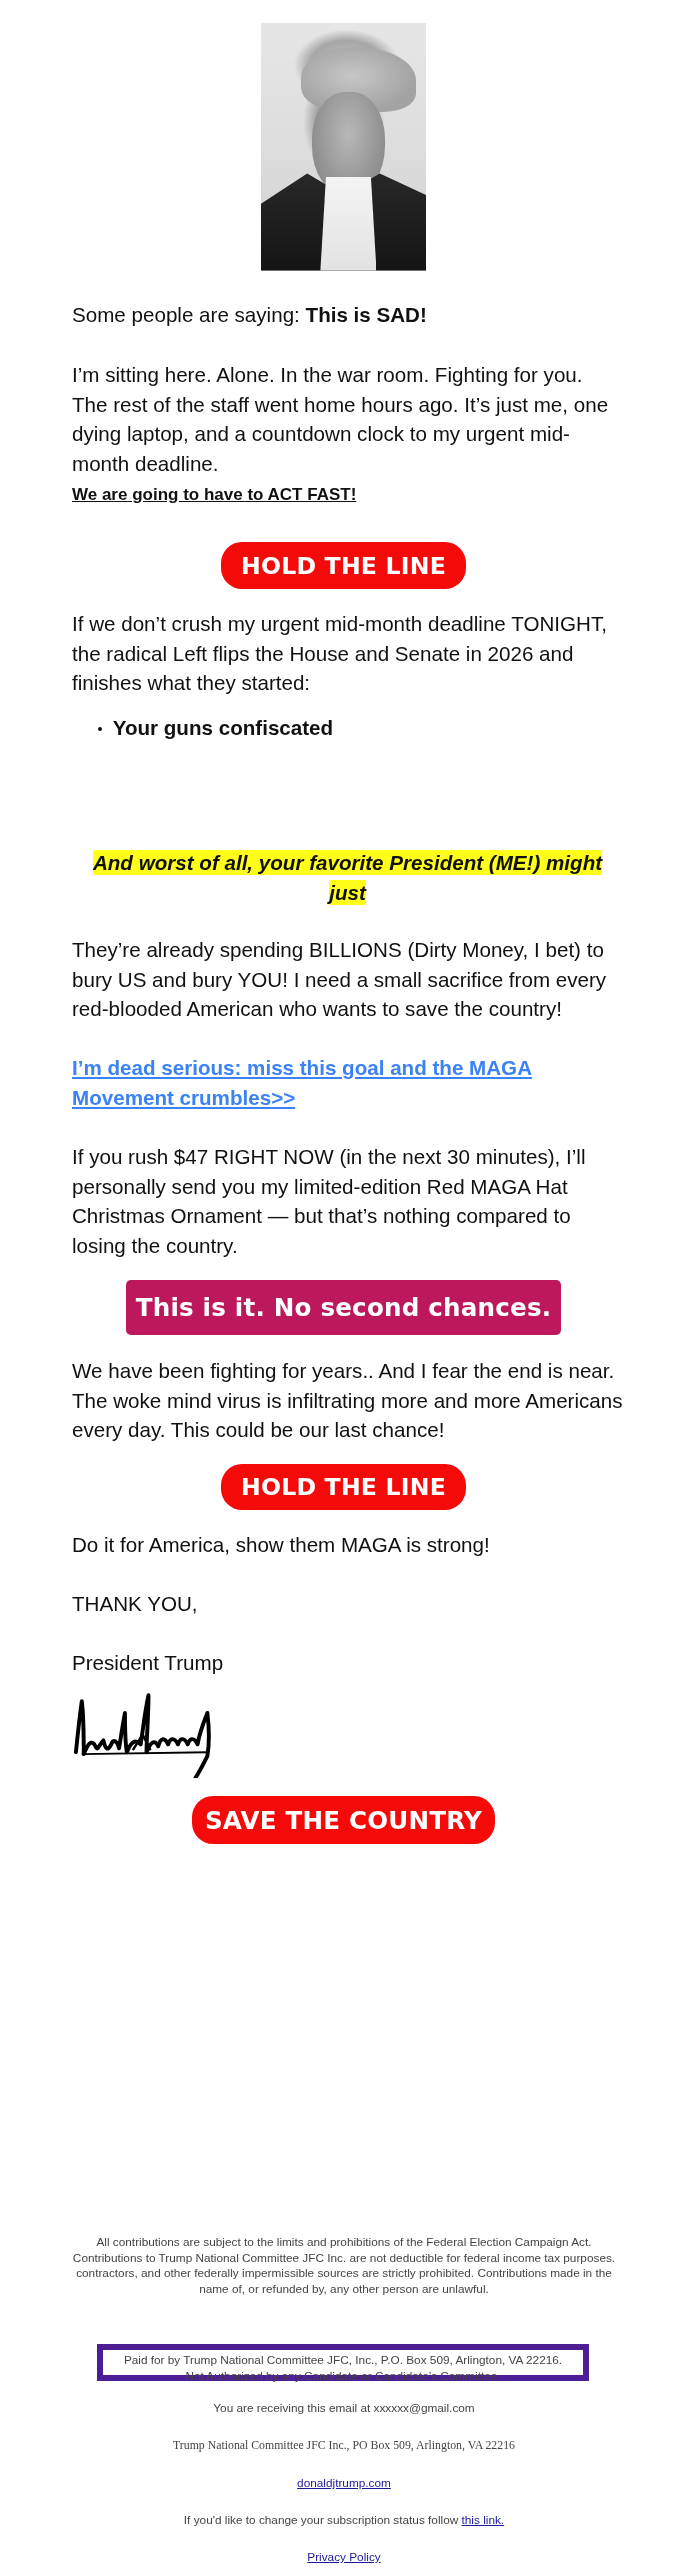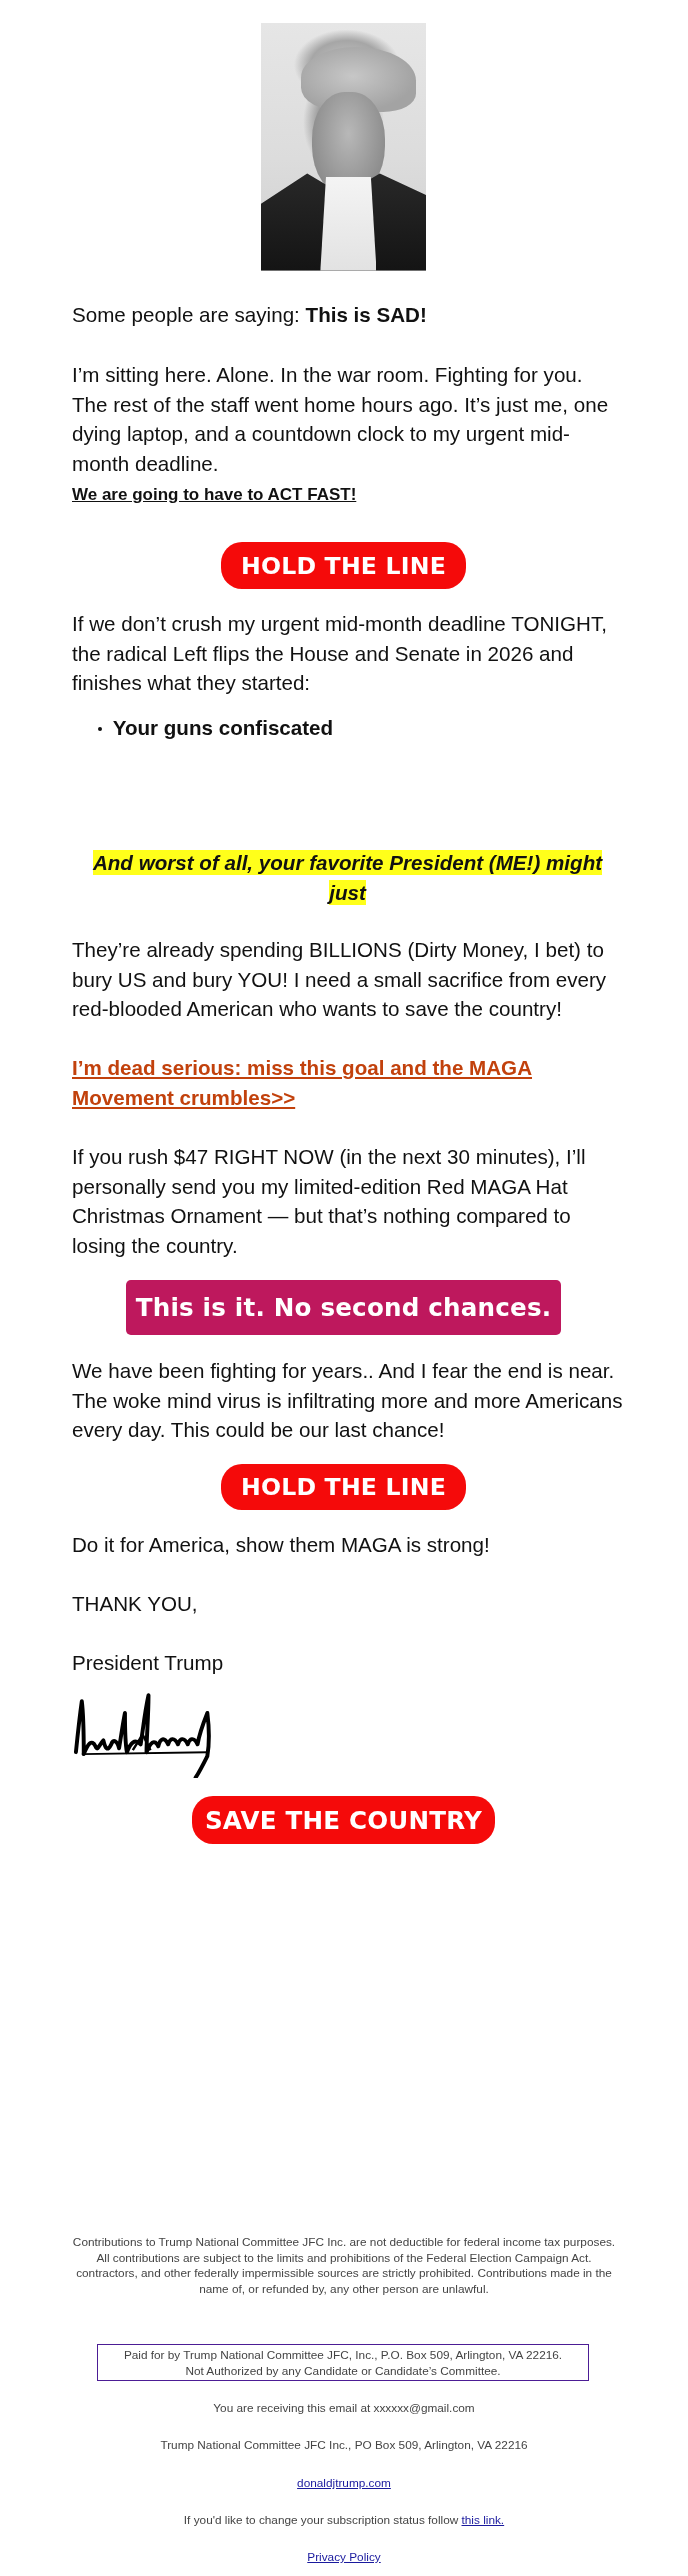--- a/index.html
+++ b/index.html
@@ -97,21 +97,21 @@
       line-height: 29.5px;
       font-weight: bold;
       font-style: italic;
     }
     .highlight-wrap span {
       background: #ffff1a;
       padding: 1px 0;
     }
 
     .link-text {
-      color: #c2410c;
+      color: #3b82f6;
       font-weight: bold;
       text-decoration: underline;
     }
 
     .signature {
       position: absolute;
       left: 72px; top: 1693px;
       width: 153px; height: 85px;
     }
 
@@ -120,21 +120,21 @@
       left: 0; width: 688px;
       text-align: center;
       font-size: 11.8px;
       line-height: 15.7px;
       color: #444444;
     }
     .footer-box {
       position: absolute;
       left: 97px; width: 492px;
       top: 2344px; height: 37px;
-      border: 1px solid #4c1d95;
+      border: 6px solid #4c1d95;
       text-align: center;
       font-size: 11.8px;
       line-height: 15.7px;
       color: #444444;
       padding-top: 2.9px;
     }
     .footer a { color: #1a1a9e; text-decoration: underline; }
   </style>
 </head>
 <body>
@@ -187,34 +187,34 @@
 
 <svg class="signature" viewBox="0 0 156 86">
   <path d="M4 60 C6 40 8 22 10 8 C12 24 12 44 12 62 C16 52 20 46 24 54 C26 60 28 52 32 48 C34 56 36 60 40 52 C42 46 46 48 48 56 C50 44 52 30 54 20 C54 36 54 50 56 60 C60 50 64 46 70 52 C72 40 74 20 78 2 C78 24 76 44 76 60 C80 50 84 46 88 54 C90 46 94 44 98 52 C100 46 104 44 108 52 C110 46 114 44 118 52 C120 46 124 44 128 52 C130 40 134 30 138 20 C140 36 140 52 138 64 C134 72 130 80 126 86" fill="none" stroke="#000000" stroke-width="4" stroke-linecap="round" stroke-linejoin="round"></path>
   <path d="M10 62 L138 60" fill="none" stroke="#000000" stroke-width="2"></path>
   <path d="M62 58 L72 42 L80 58" fill="none" stroke="#000000" stroke-width="2.5"></path>
 </svg>
 
 <a class="btn btn-red" style="left:192px; top:1796px; width:303px; height:48px; font-size:24.6px;">SAVE THE COUNTRY</a>
 
 <div class="footer" style="top:2235px;">
+  <div>All contributions are subject to the limits and prohibitions of the Federal Election Campaign Act.</div>
   <div>Contributions to Trump National Committee JFC Inc. are not deductible for federal income tax purposes.</div>
-  <div>All contributions are subject to the limits and prohibitions of the Federal Election Campaign Act.</div>
   <div>contractors, and other federally impermissible sources are strictly prohibited. Contributions made in the</div>
   <div>name of, or refunded by, any other person are unlawful.</div>
 </div>
 
 <div class="footer-box">
   <div>Paid for by Trump National Committee JFC, Inc., P.O. Box 509, Arlington, VA 22216.</div>
   <div>Not Authorized by any Candidate or Candidate’s Committee.</div>
 </div>
 
 <div class="footer" style="top:2401px;">You are receiving this email at xxxxxx@gmail.com</div>
 
-<div class="footer" style="top:2438px;">Trump National Committee JFC Inc., PO Box 509, Arlington, VA 22216</div>
+<div class="footer" style="top:2438px;font-family:Liberation Serif, serif;">Trump National Committee JFC Inc., PO Box 509, Arlington, VA 22216</div>
 
 <div class="footer" style="top:2476px;">
   <a>donaldjtrump.com</a>
 </div>
 
 <div class="footer" style="top:2513px;">
   <span>If you'd like to change your subscription status follow </span><a>this link.</a>
 </div>
 
 <div class="footer" style="top:2550px;">

